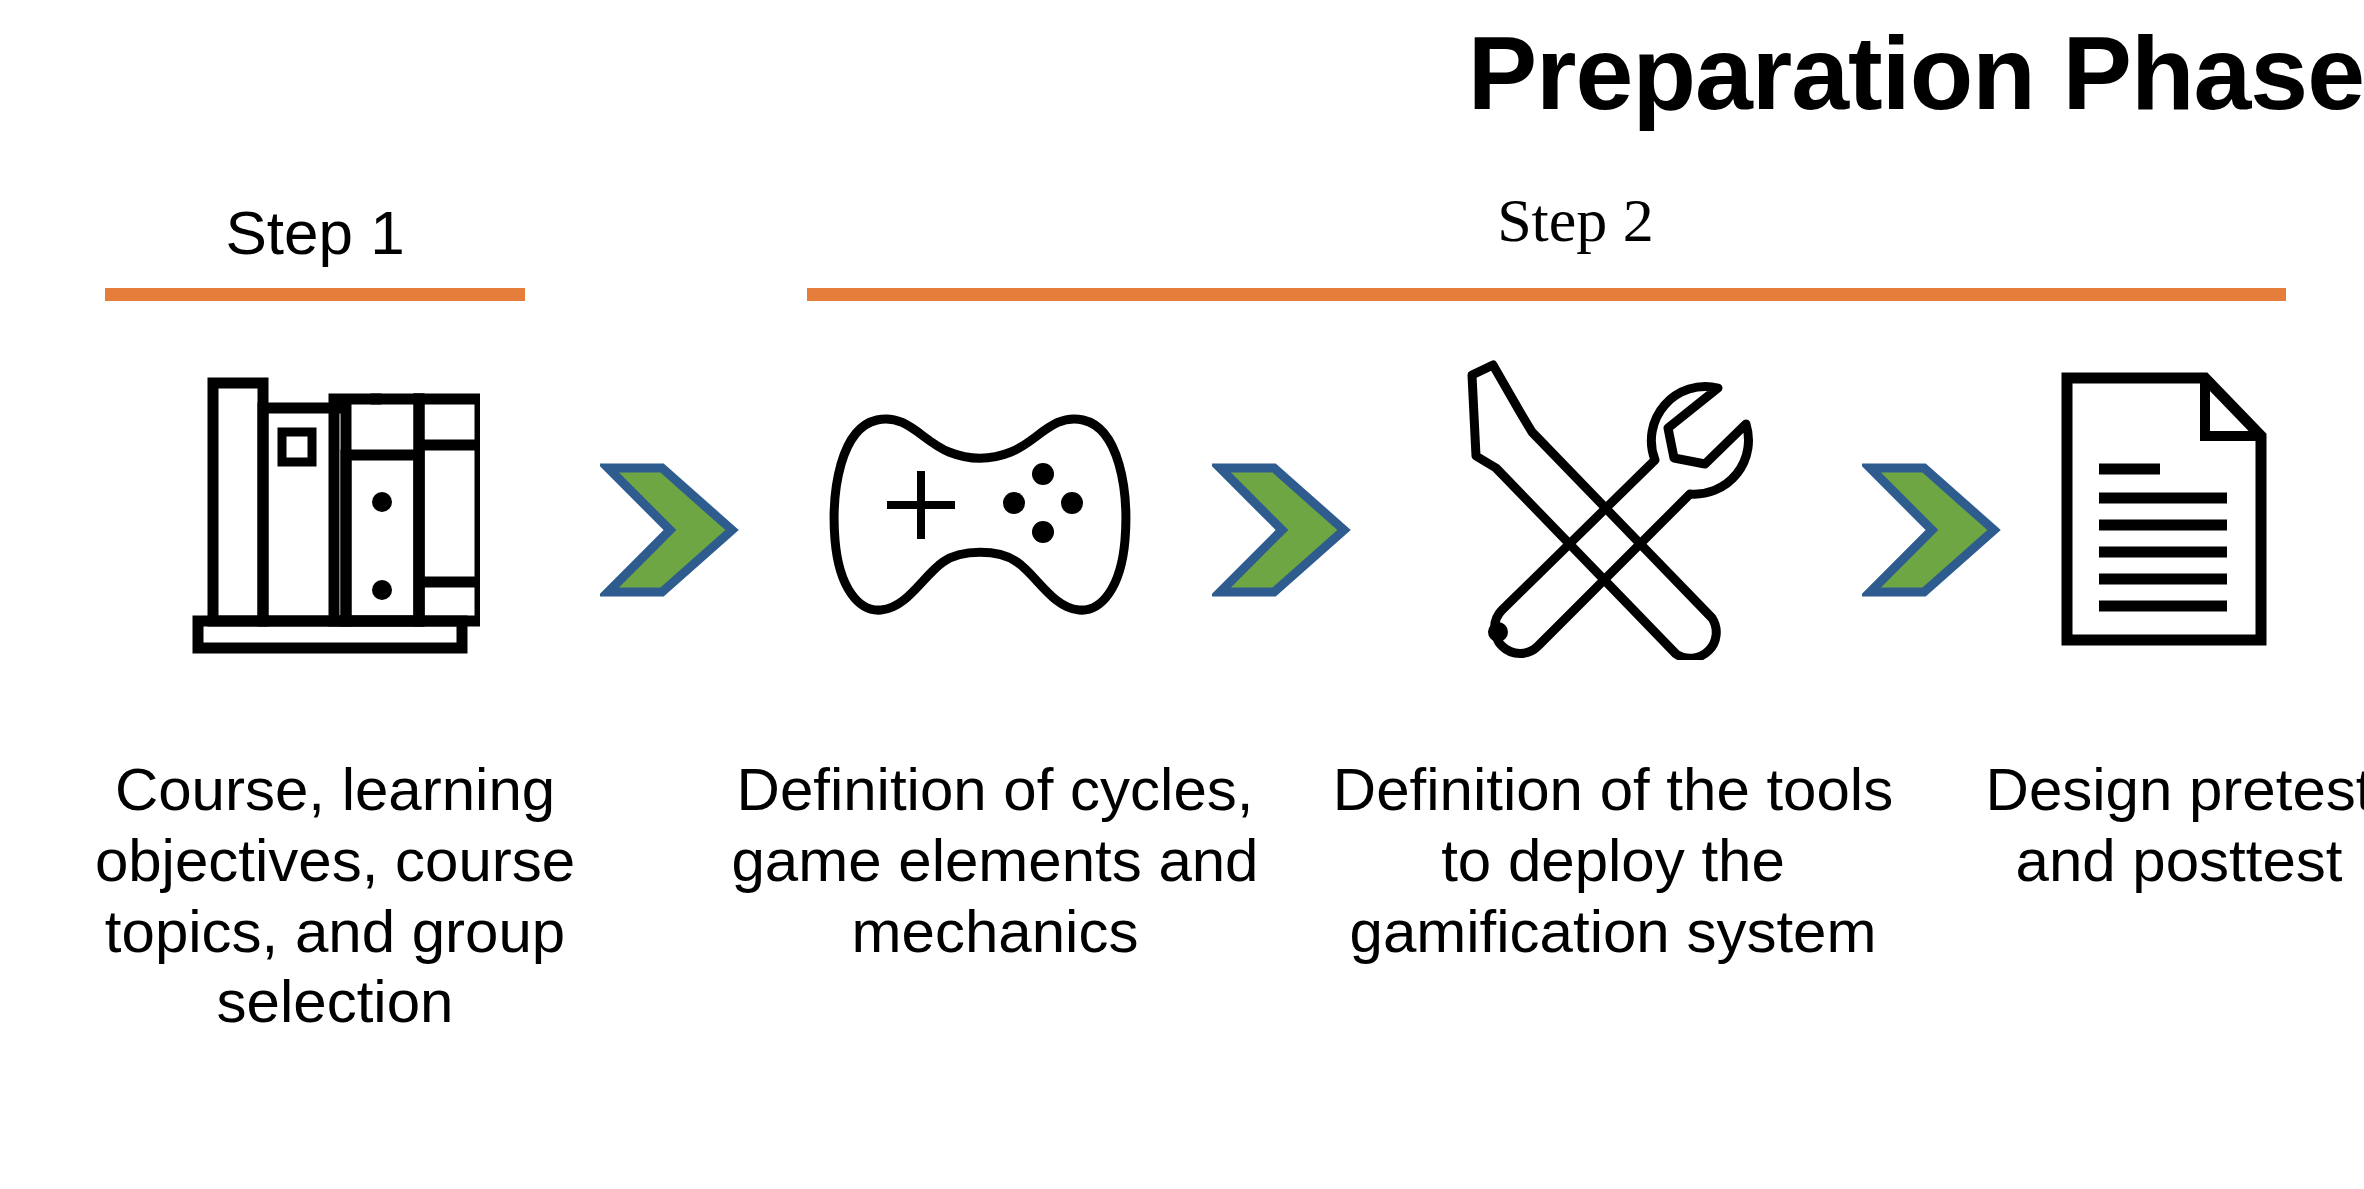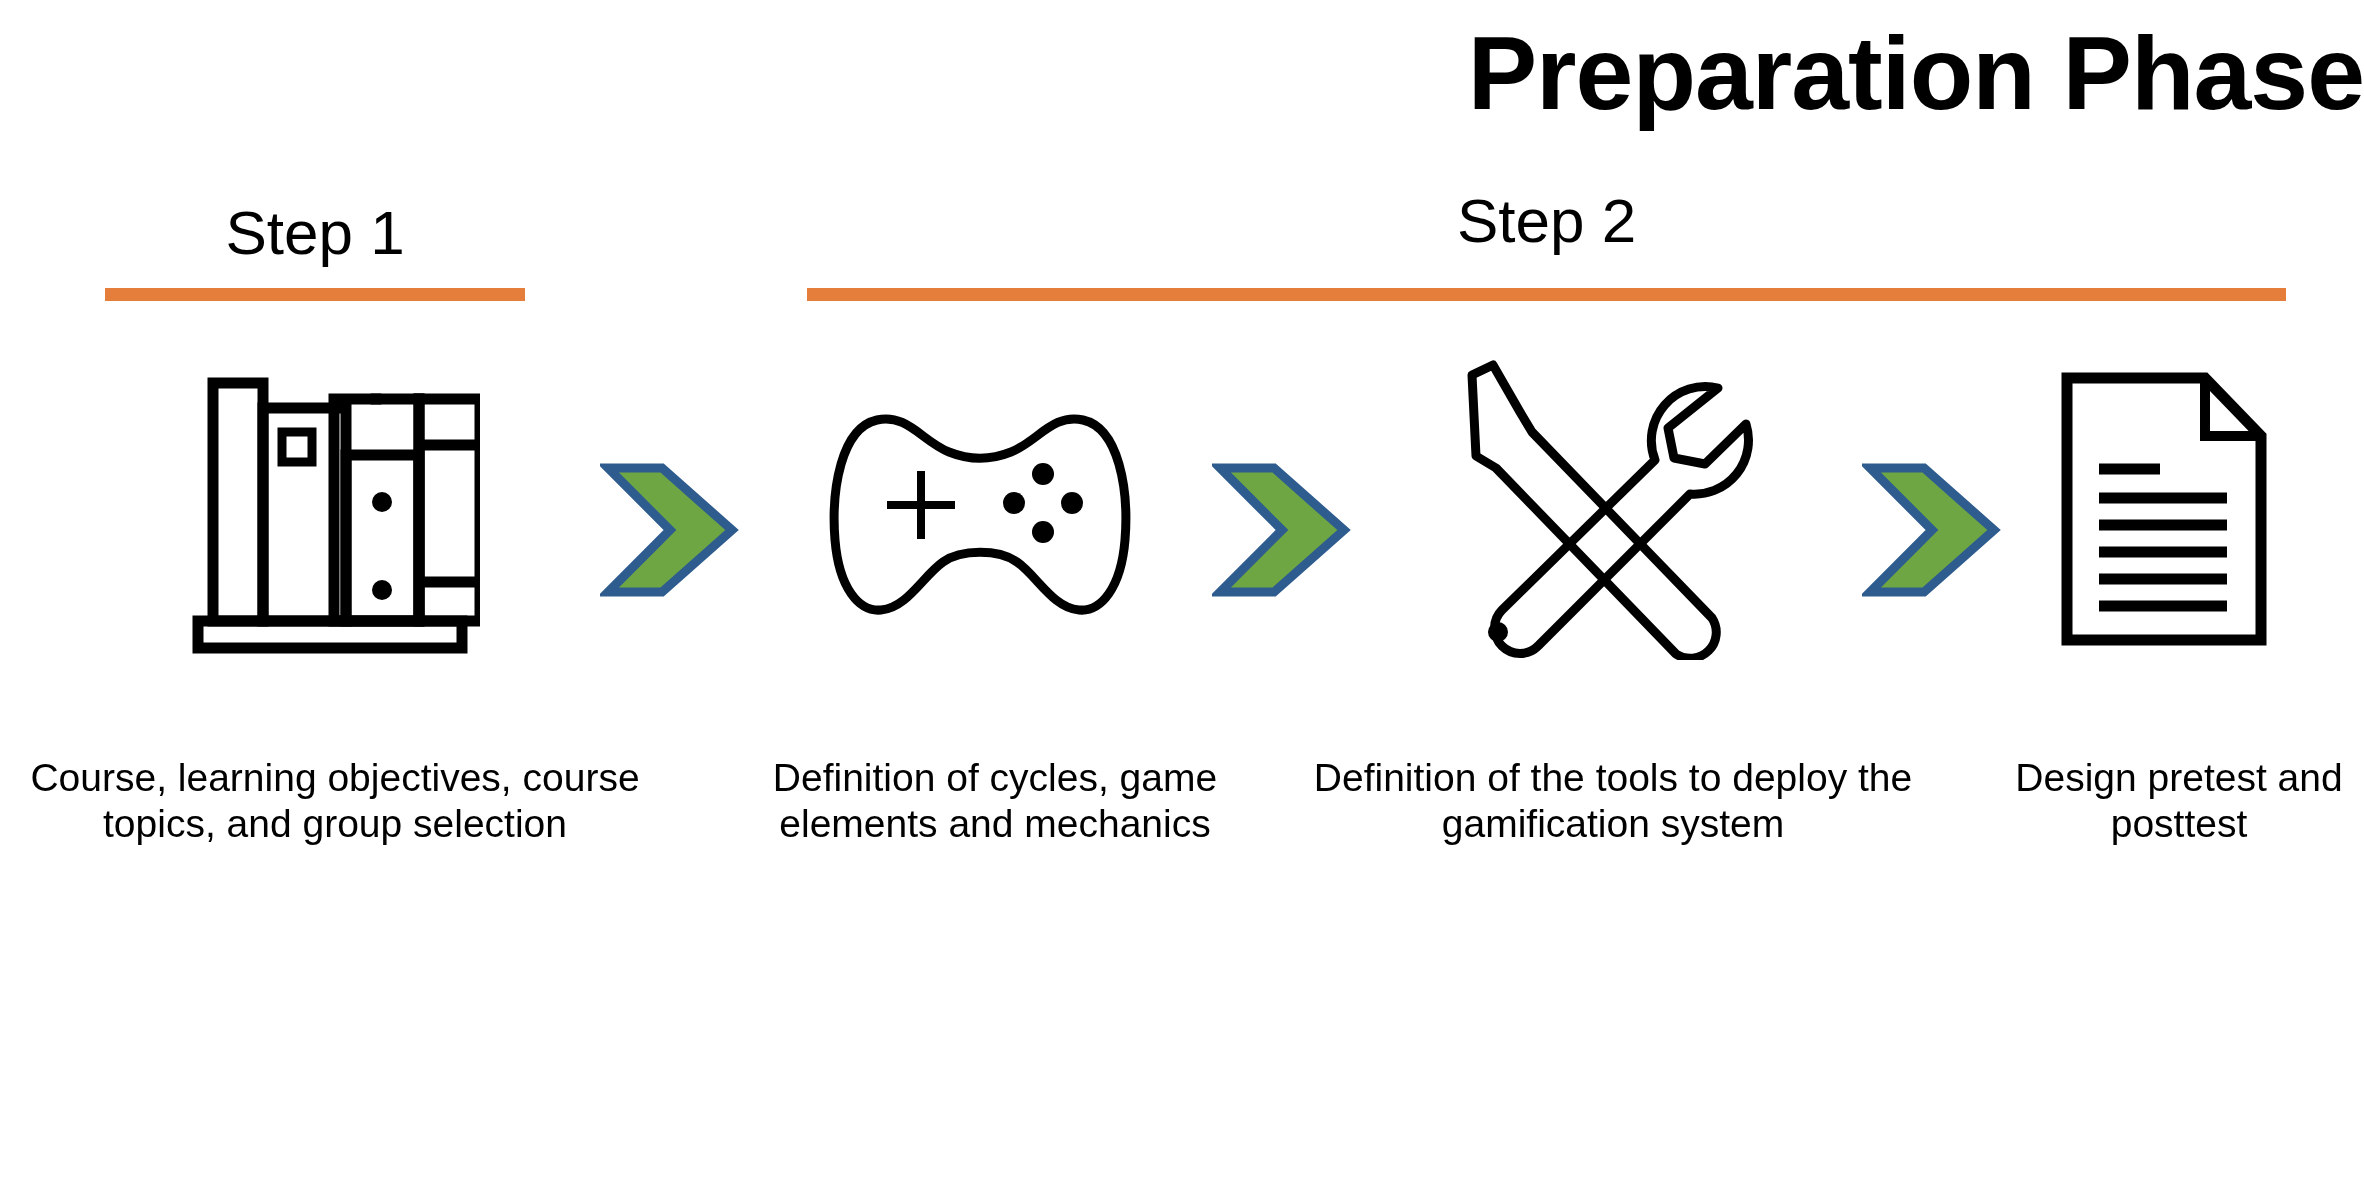--- a/index.html
+++ b/index.html
@@ -31,21 +31,21 @@
 
   
   .step-label {
     position: absolute;
     font-size: 62px;
     font-weight: normal;
     text-align: center;
     white-space: nowrap;
   }
   #step1-label { top: 185px; left: 105px;  width: 420px; margin-top: 12px; }
-  #step2-label { top: 185px; left: 807px;  width: 1479px; }
+  #step2-label { top: 185px; left: 836px;  width: 1479px; font-family: Liberation Serif, serif; }
 
   
   .step-rule {
     position: absolute;
     height: 13px;
     background: #E67E3B;
   }
   #step1-rule { top: 288px; left: 105px;  width: 420px;  }
   #step2-rule { top: 288px; left: 807px;  width: 1479px; }
 
@@ -78,21 +78,21 @@
     height: 140px;
   }
   #chevron-1 { left: 600px;  }
   #chevron-2 { left: 1212px; }
   #chevron-3 { left: 1862px; }
 
   
   .caption {
     position: absolute;
     top: 755px;
-    font-size: 39px;
+    font-size: 60px;
     line-height: 1.18;
     text-align: center;
     font-weight: normal;
   }
   #caption-1 { left: 10px;   width: 650px; }
   #caption-2 { left: 700px;  width: 590px; }
   #caption-3 { left: 1308px; width: 610px; }
   #caption-4 { left: 1964px; width: 430px; text-align: center; }
 </style>
 </head>

